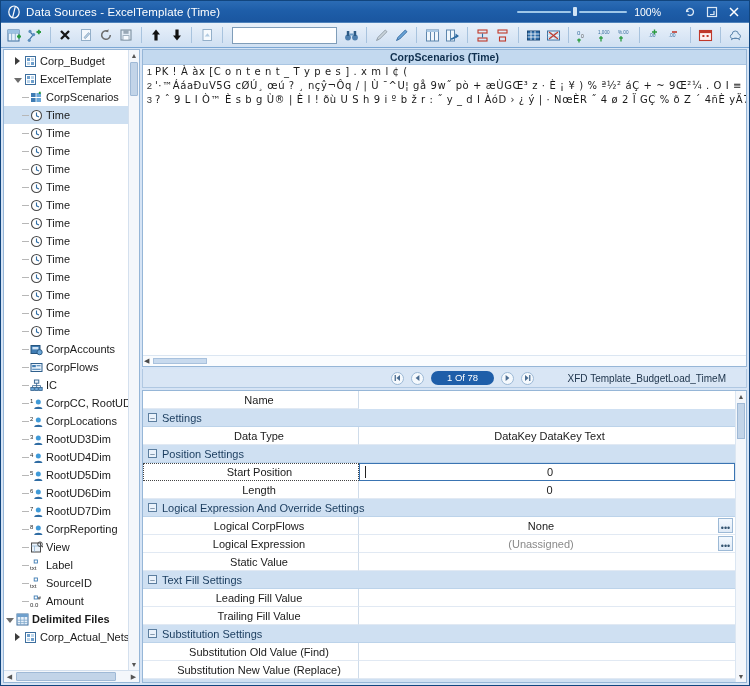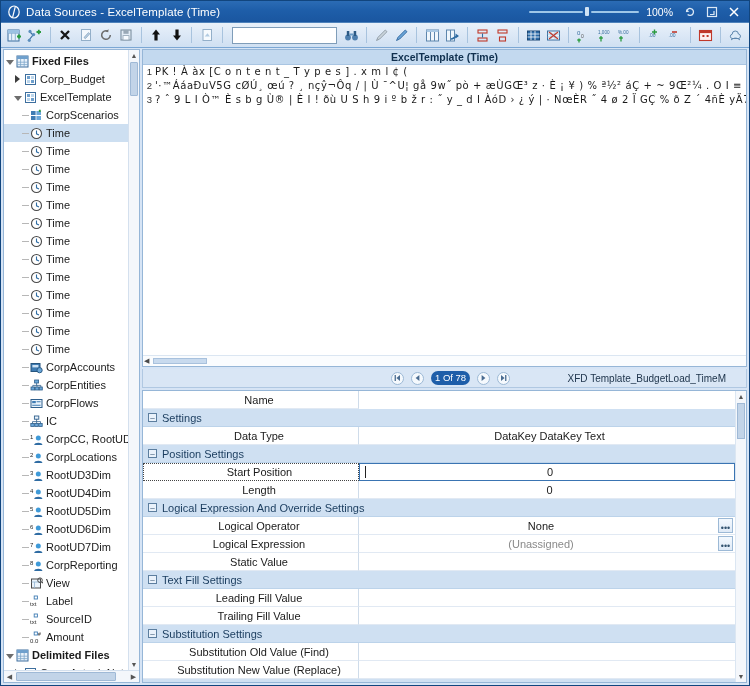--- a/index.html
+++ b/index.html
@@ -48,21 +48,21 @@
   }
   .tb-right {
     position: absolute;
     right: 4px; top: 0;
     height: 21px;
     display: flex; align-items: center;
     gap: 0px;
   }
   .zoomslider {
     display: flex; align-items: center;
-    margin-right: 6px;
+    margin-right: 18px;
   }
   .zs-track {
     width: 54px; height: 2px; background: #9ec6e8; border-radius: 1px;
   }
   .zs-handle {
     width: 4px; height: 9px; background: #cfe2f4; margin: 0 2px;
     border-radius: 1px;
   }
   .zs-track2 { width: 48px; height: 2px; background: #9ec6e8; border-radius: 1px; }
   .zs-label { font-size: 10.5px; color: #ffffff; margin-left: 7px; }
@@ -275,21 +275,21 @@
     background: #f5f9fd;
     display: flex; align-items: center; justify-content: center;
     color: #4a6c91; font-size: 7px;
     cursor: default;
   }
   .navpill {
     background: #1e5ea9;
     color: #ffffff;
     border-radius: 8px;
     font-size: 9.5px;
-    padding: 1px 4px;
+    padding: 1px 16px;
     line-height: 12px;
     cursor: default;
   }
   .navright {
     position: absolute; right: 20px;
     font-size: 10px; color: #20364d;
     white-space: nowrap;
   }
 
   
@@ -596,33 +596,20 @@
           <path d="M3 12 C6 9.5 9 9.5 12 12" stroke="#5d86ad" stroke-width="1" fill="none"></path>
         </svg>
     </div>
   </div>
 
   <div class="body">
 
     <div class="treepanel">
       <div class="treescroll">
         <div class="treelist" id="treelist">
-            <div class="tnode bold">
-              <span class="tw">
-                <span class="arrow-open"></span>
-              </span>
-              <span class="tico">
-                <svg width="13" height="13" viewBox="0 0 13 13">
-                  <rect x="1" y="1" width="11" height="11" fill="#e9f2fb" stroke="#3e6f9e" stroke-width="1"></rect>
-                  <rect x="1" y="1" width="11" height="3" fill="#6fa0cd"></rect>
-                  <path d="M4.6 4 V12 M8.2 4 V12 M1 7.2 H12 M1 9.6 H12" stroke="#7fa7ca" stroke-width=".8"></path>
-                </svg>
-              </span>
-              <span class="tlabel">Fixed Files</span>
-            </div>
             <div class="tnode">
               <span class="indent8"></span>
               <span class="tw">
                 <span class="arrow-closed"></span>
               </span>
               <span class="tico">
                 <svg width="13" height="13" viewBox="0 0 13 13">
                   <rect x="1.5" y="1.5" width="10" height="10" fill="#ffffff" stroke="#3e6f9e" stroke-width="1"></rect>
                   <rect x="3" y="3" width="3" height="3" fill="#6fa0cd"></rect>
                   <rect x="7" y="3" width="3" height="3" fill="#bcd6ec"></rect>
@@ -809,34 +796,20 @@
               <span class="indent14"></span>
               <span class="tline"></span>
               <span class="tico">
                 <svg width="13" height="13" viewBox="0 0 13 13">
                   <rect x="1" y="2.5" width="9" height="8" fill="#3f7cb3" stroke="#26557f" stroke-width="1"></rect>
                   <rect x="2.4" y="4" width="6" height="2.4" fill="#cfe3f5"></rect>
                   <circle cx="9.6" cy="9.2" r="2.6" fill="#6ba7d8" stroke="#26557f" stroke-width=".9"></circle>
                 </svg>
               </span>
               <span class="tlabel">CorpAccounts</span>
-            </div>
-            <div class="tnode">
-              <span class="indent14"></span>
-              <span class="tline"></span>
-              <span class="tico">
-                <svg width="13" height="13" viewBox="0 0 13 13">
-                  <rect x="4.6" y="1" width="4" height="3" fill="#6ba7d8" stroke="#2f5f8c" stroke-width=".8"></rect>
-                  <rect x="1" y="8" width="3.6" height="3" fill="#6ba7d8" stroke="#2f5f8c" stroke-width=".8"></rect>
-                  <rect x="5.2" y="8" width="3.6" height="3" fill="#6ba7d8" stroke="#2f5f8c" stroke-width=".8"></rect>
-                  <rect x="9.3" y="8" width="3" height="3" fill="#6ba7d8" stroke="#2f5f8c" stroke-width=".8"></rect>
-                  <path d="M6.6 4 V6.4 M2.8 8 V6.4 H10.8 V8 M7 6.4 V8" stroke="#2f5f8c" stroke-width=".8" fill="none"></path>
-                </svg>
-              </span>
-              <span class="tlabel">CorpEntities</span>
             </div>
             <div class="tnode">
               <span class="indent14"></span>
               <span class="tline"></span>
               <span class="tico">
                 <svg width="13" height="13" viewBox="0 0 13 13">
                   <rect x="1" y="2.5" width="11" height="8" fill="#eaf3fb" stroke="#2f5f8c" stroke-width="1"></rect>
                   <rect x="2.2" y="4" width="3.6" height="2.2" fill="#3f7cb3"></rect>
                   <path d="M6.6 4.8 H10.6 M2.2 8.2 H10.6" stroke="#3f7cb3" stroke-width="1.1"></path>
                 </svg>
@@ -1039,21 +1012,21 @@
       <div class="hsb">
         <div class="lf">◀</div>
         <div class="thumb"></div>
         <div class="rt" style="margin-left:auto">▶</div>
       </div>
     </div>
 
     <div class="rightpanel">
 
       <div class="previewpane">
-        <div class="pv-header">ExcelTemplate  (Time)</div>
+        <div class="pv-header">CorpScenarios  (Time)</div>
         <div class="pv-body">
           <div class="pv-rows" id="pvrows">
               <div class="pv-row">
                 <span class="pv-num">1</span>
                 <span class="pv-txt">PK            !  À  àx                    [C o n t e n t _ T y p e s ] . x m l   ¢    (</span>
               </div>
               <div class="pv-row">
                 <span class="pv-num">2</span>
                 <span class="pv-txt">'·™ÁáaÐuV5G  cØÚ¸  œú ? ¸ nçŷ¬Ôq / |   Ù  ¯^U¦ gå 9w˝ pò + æÙGŒ³ z · È ¡ ¥ ) % ª½² áÇ +   ~ 9Œ²¼ . O I ≡ È</span>
               </div>
@@ -1128,21 +1101,21 @@
               <span class="pg-name">Length</span>
               <span class="pg-val">
                 <span class="vtext">0</span>
               </span>
             </div>
             <div class="pg-row pg-cat">
               <span class="pg-expander">–</span>
               <span class="pg-catlabel">Logical Expression And Override Settings</span>
             </div>
             <div class="pg-row">
-              <span class="pg-name">Logical Operator</span>
+              <span class="pg-name">Logical CorpFlows</span>
               <span class="pg-val">
                 <span class="vtext">None</span>
                 <span class="pg-ell">•••</span>
               </span>
             </div>
             <div class="pg-row">
               <span class="pg-name">Logical Expression</span>
               <span class="pg-val">
                 <span class="vtext pg-dim">(Unassigned)</span>
                 <span class="pg-ell">•••</span>

